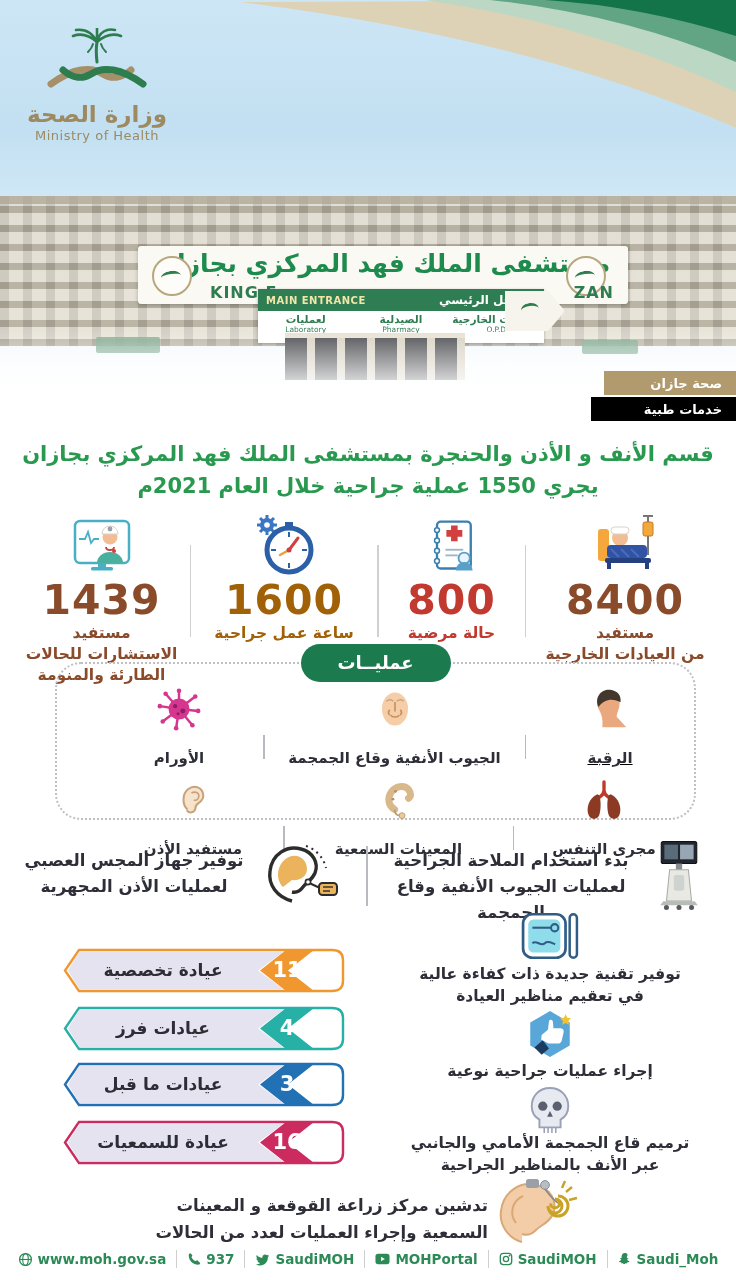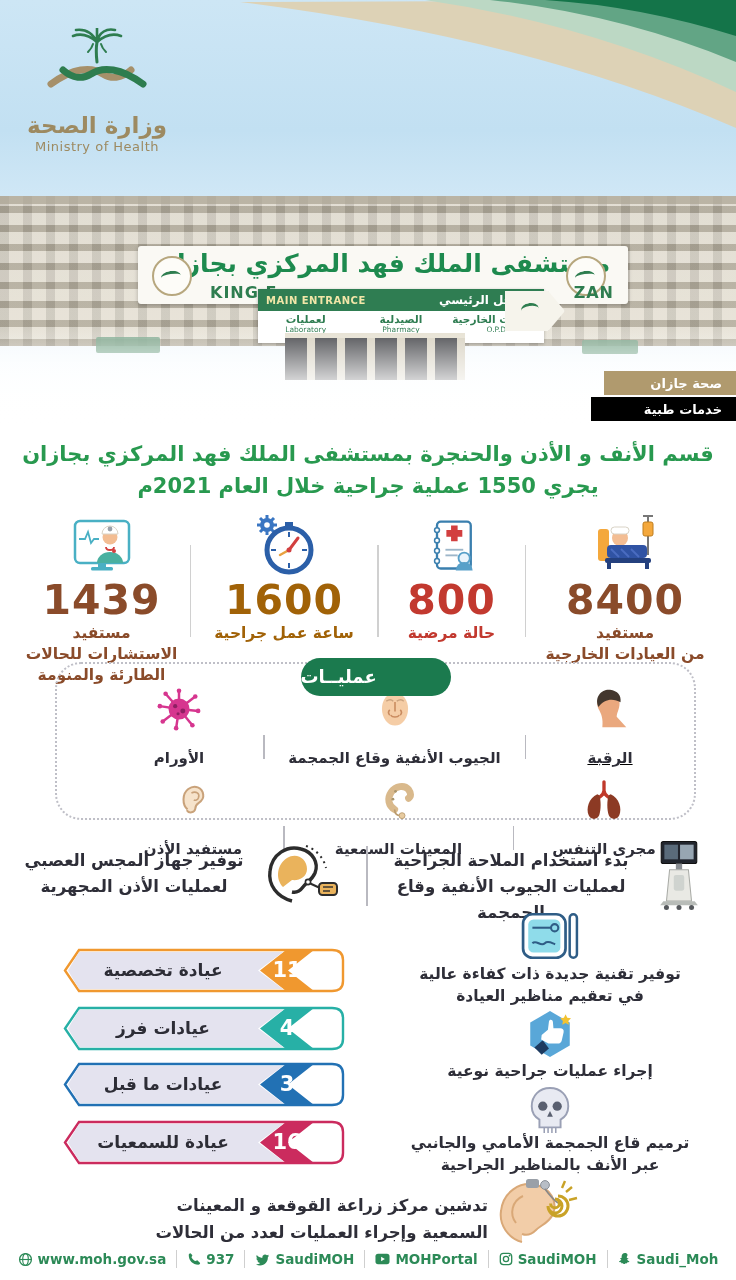--- a/index.html
+++ b/index.html
@@ -3,21 +3,21 @@
 <meta charset="utf-8">
 <style>
   html,body{margin:0;padding:0;background:#ffffff;}
   .page{position:relative;width:736px;height:1280px;overflow:hidden;background:#fff;
         font-family:"DejaVu Sans",sans-serif;}
   
   .sky{position:absolute;left:0;top:0;right:0;height:434px;
        background:linear-gradient(180deg,#cde6f5 0%,#c2e0f2 30%,#dfeffa 62%,#f7fbfe 82%,#ffffff 100%);}
   .curves{position:absolute;top:0;right:0;}
   .logo{position:absolute;left:22px;top:28px;width:150px;text-align:center;}
-  .logo-ar{color:#9d8a61;font-size:23px;font-weight:700;margin-top:14px;}
+  .logo-ar{color:#9d8a61;font-size:23px;font-weight:700;margin-top:3px;}
   .logo-en{color:#9d8a61;font-size:13px;margin-top:1px;letter-spacing:.5px;}
   
   .photo{position:absolute;left:0;top:196px;right:0;height:238px;}
   .building{position:absolute;left:0;top:0;right:0;height:150px;background:
     repeating-linear-gradient(0deg, rgba(92,86,72,.28) 0 7px, rgba(255,255,255,.25) 7px 19px),
     repeating-linear-gradient(90deg, rgba(72,66,55,.20) 0 9px, rgba(0,0,0,0) 9px 23px),
     linear-gradient(#d8d2c4,#e2dccd);}
   .roofline{position:absolute;left:0;top:0;right:0;height:8px;background:#a9a392;opacity:.7;}
   .sign-band{position:absolute;left:138px;top:50px;width:490px;height:58px;background:#faf9f4;
              border-radius:3px;box-shadow:0 1px 4px rgba(0,0,0,.25);}
@@ -65,21 +65,21 @@
   .s-div{width:1.5px;background:#d0d0d0;height:92px;margin-top:40px;}
   .s-icon{height:72px;display:flex;align-items:flex-end;justify-content:center;}
   .s-num{font-size:41px;font-weight:700;line-height:46px;letter-spacing:1px;}
   .s-lbl{font-size:15.5px;font-weight:700;line-height:21px;direction:rtl;}
   .c-brown{color:#8a4b2a;} .c-red{color:#c2392f;} .c-purple{color:#a16207;}
   
   .ops-box{position:absolute;left:55px;top:662px;width:641px;height:158px;border:2px dotted #bfbfc7;
            border-radius:26px;box-sizing:border-box;}
   .ops-pill{position:absolute;left:50%;top:-20px;transform:translateX(-50%);width:150px;height:38px;
            background:#1b7a4e;border-radius:20px;color:#fff;font-size:18px;font-weight:700;
-           text-align:left;line-height:38px;direction:rtl;margin-top:14px;}
+           text-align:center;line-height:38px;direction:rtl;}
   .ops-row{display:flex;direction:rtl;align-items:flex-end;}
   .r1{margin-top:20px;} .r2{margin-top:8px;}
   .ops-cell{text-align:center;}
   .w1{width:168px;text-decoration:underline;} .w2{width:260px;} .w3{width:168px;}
   .w4{width:180px;} .w5{width:228px;} .w6{width:180px;}
   .o-div{width:1.5px;height:24px;background:#b9b9c0;margin-bottom:8px;}
   .ops-ic{height:48px;display:flex;align-items:flex-end;justify-content:center;}
   .ops-label{font-size:15px;font-weight:700;color:#2e2e38;margin-top:17px;direction:rtl;}
   
   .duo{position:absolute;left:0;top:838px;right:0;height:76px;}

